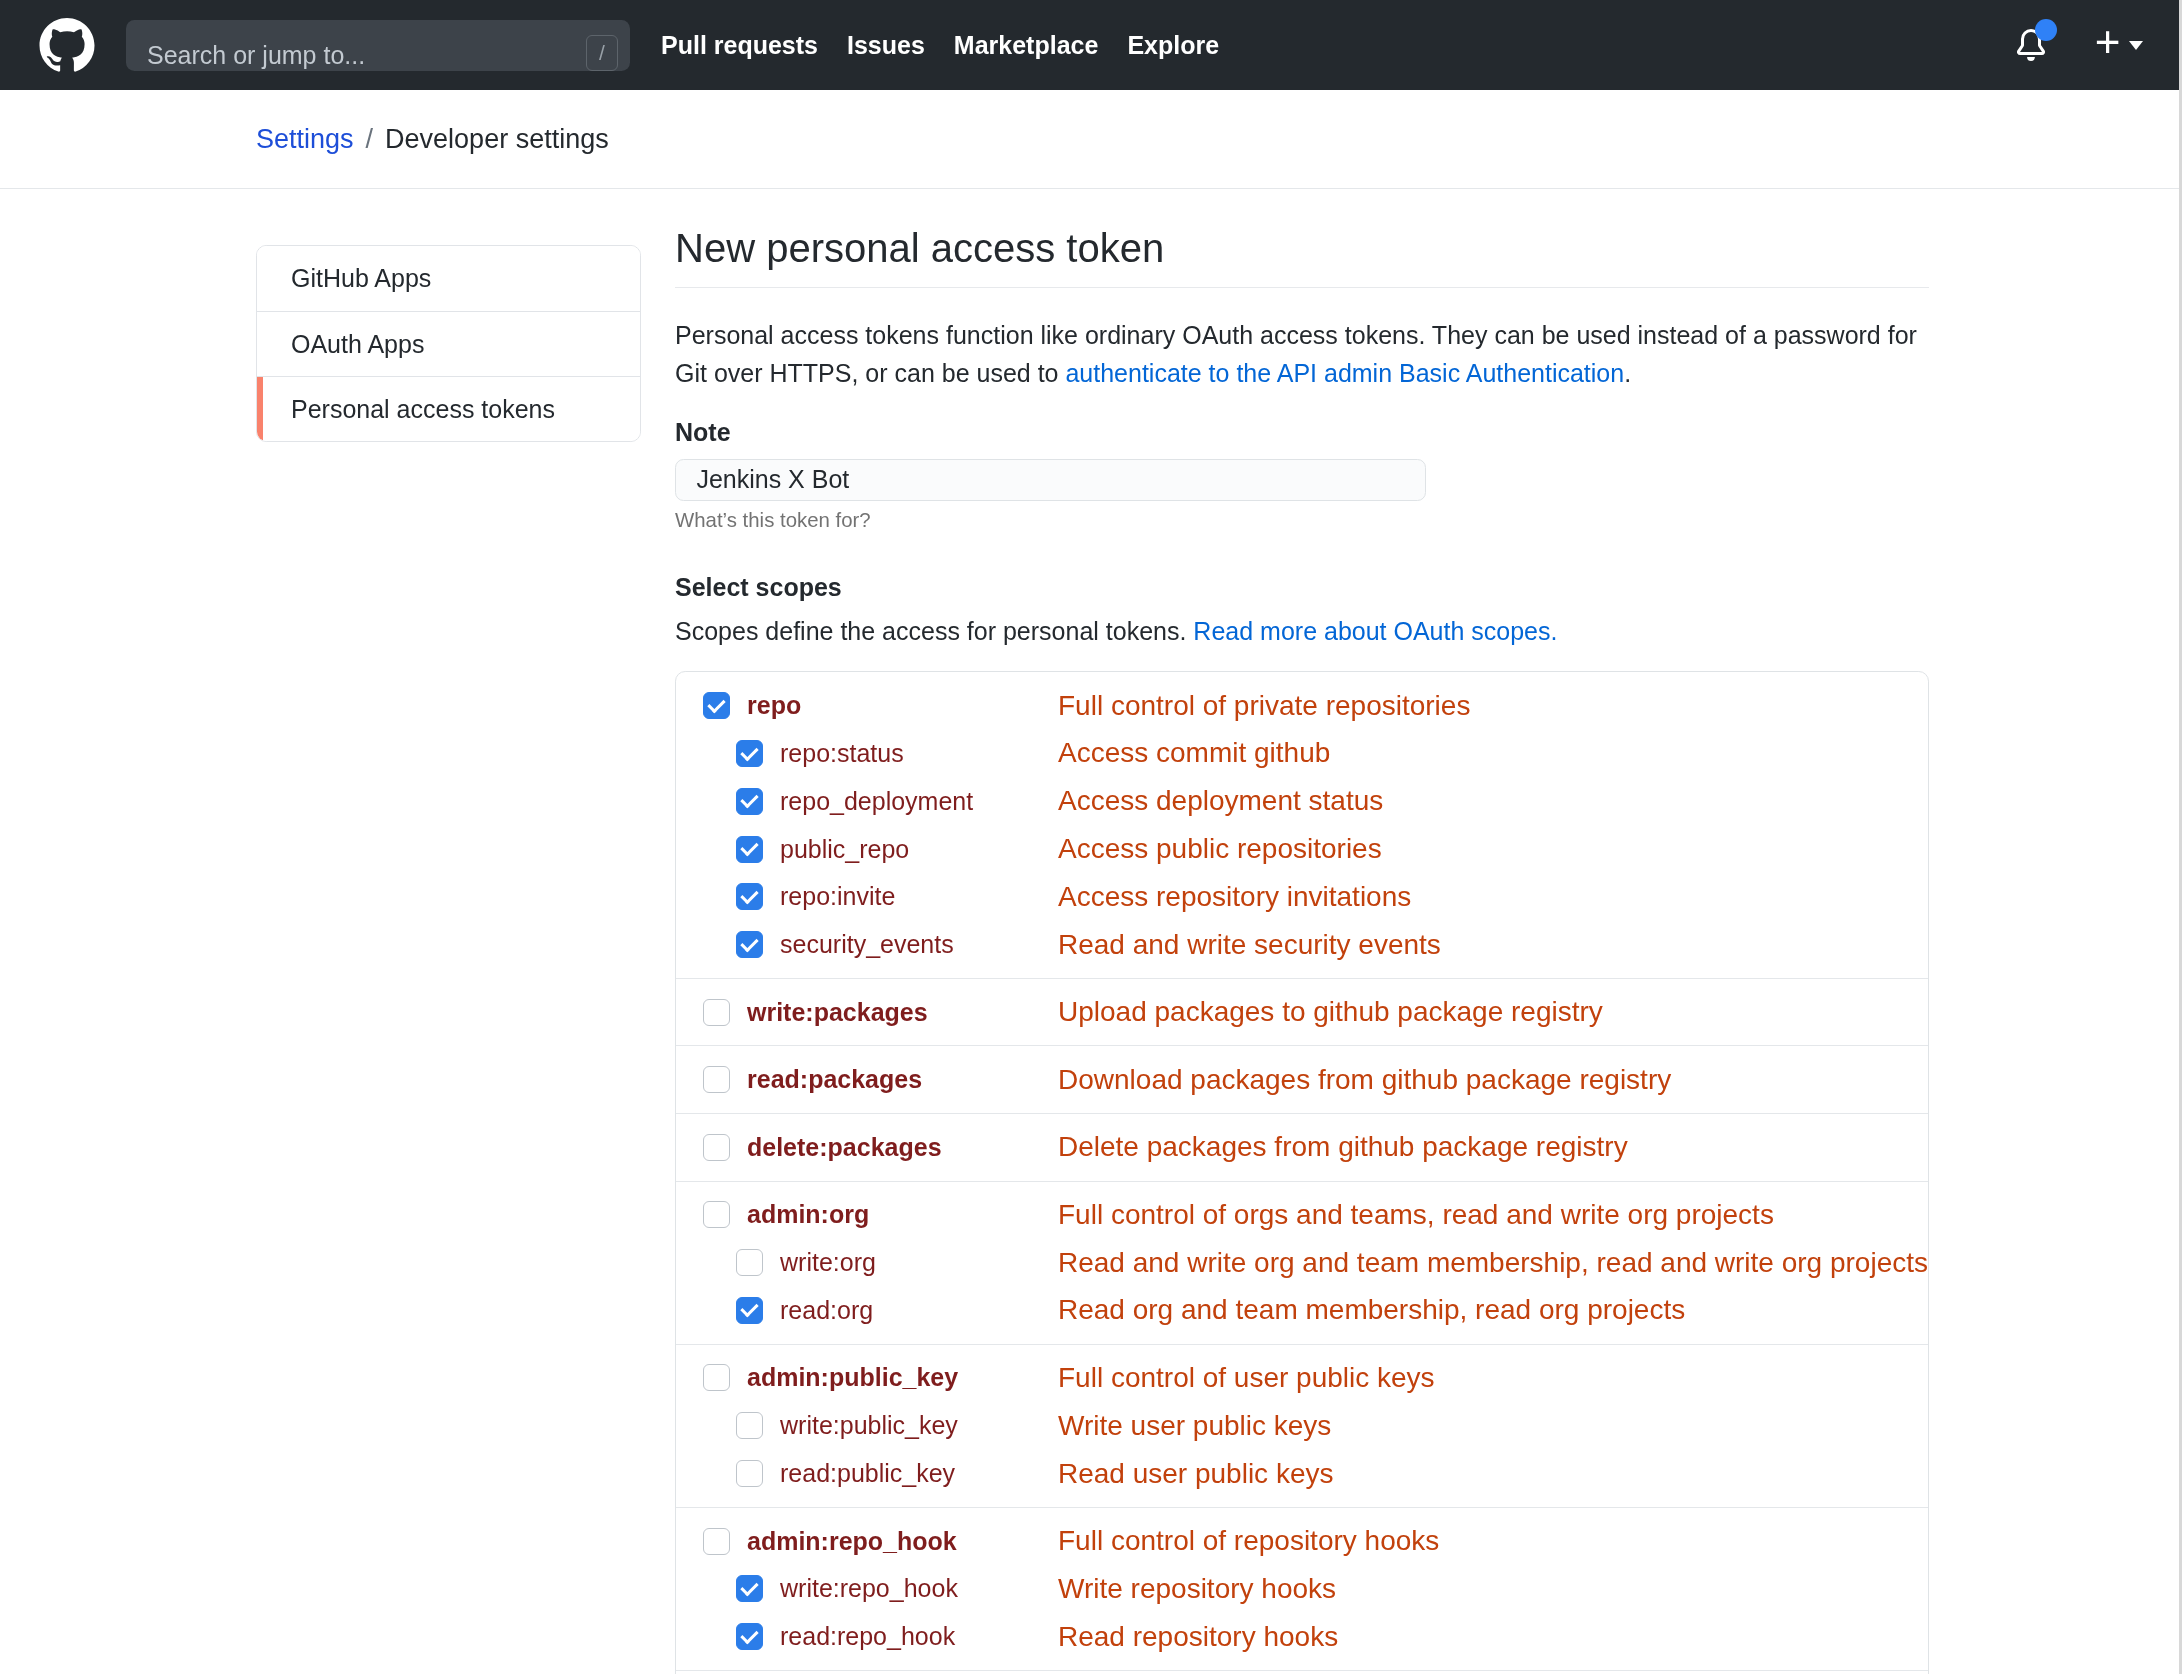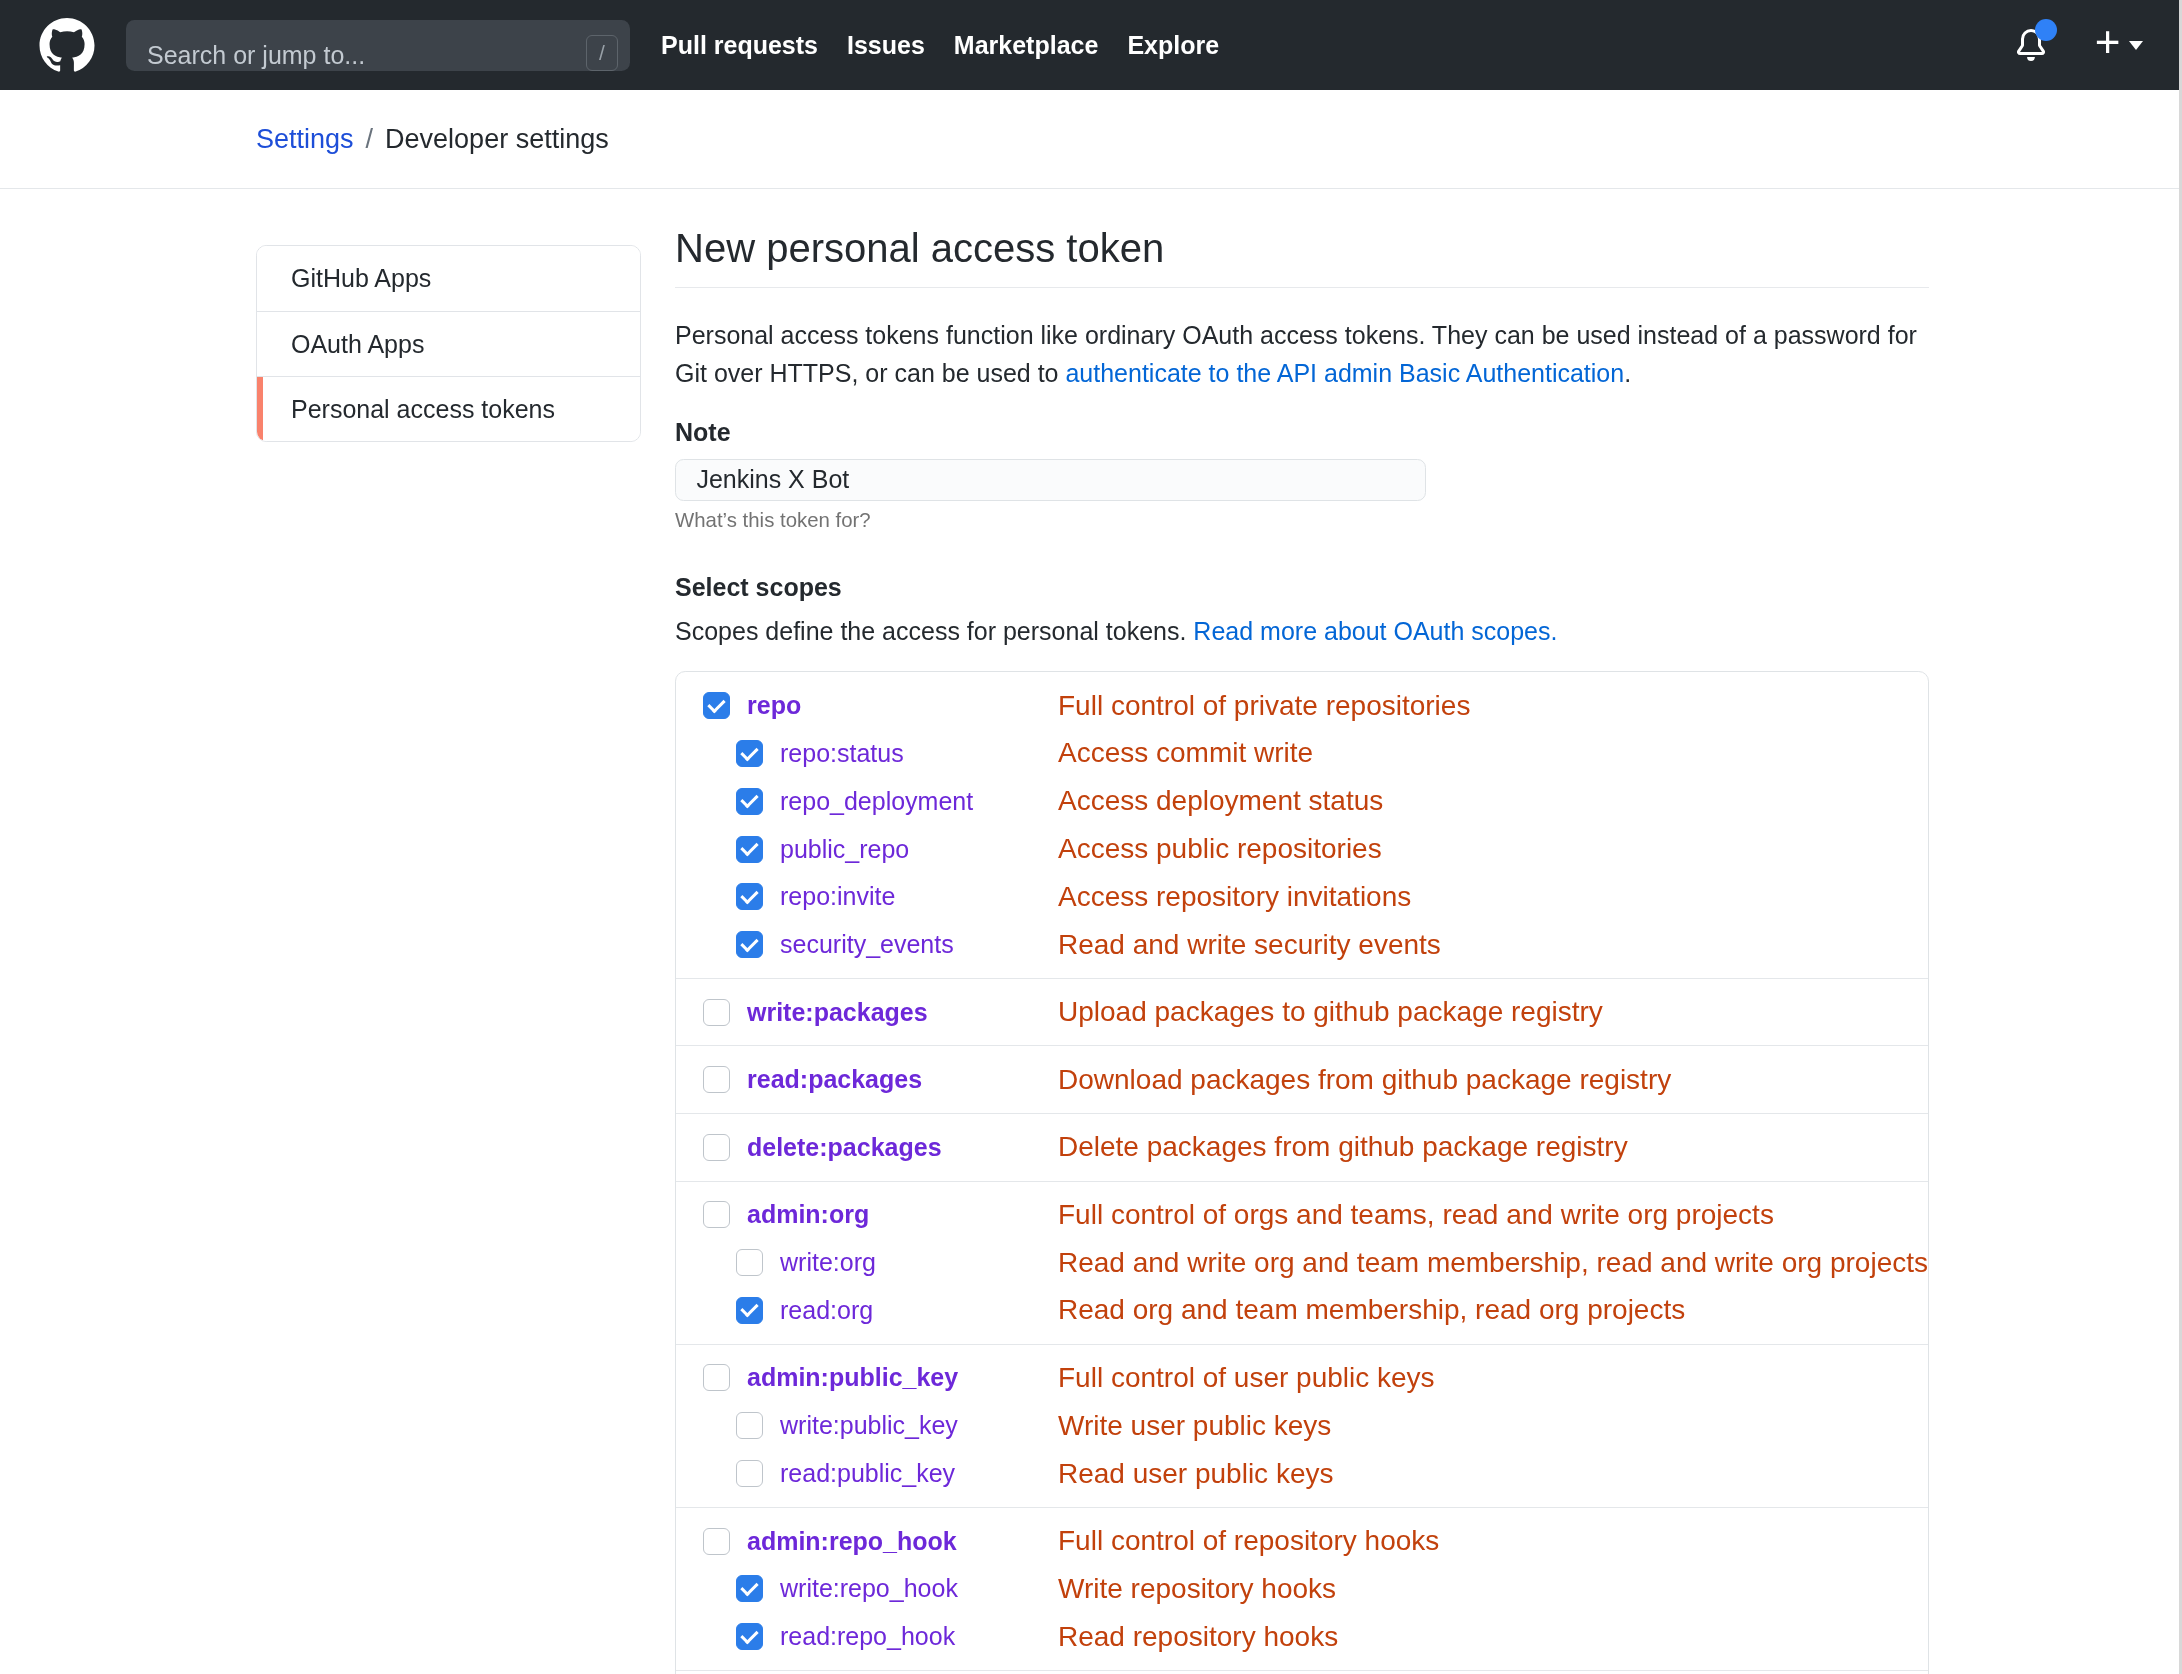--- a/index.html
+++ b/index.html
@@ -123,21 +123,21 @@
     display: flex; align-items: center; justify-content: center;
     cursor: pointer;
   }
   .cb.checked { background: #2b7de9; border-color: #2b7de9; }
   .cb.checked::after {
     content: ""; display: block;
     width: 12.8px; height: 6.8px;
     border-left: 3.4px solid #ffffff; border-bottom: 3.4px solid #ffffff;
     transform: rotate(-45deg) translate(0.9px, -1.7px);
   }
-  .scope-label { margin-left: 17px; font-size: 25px; color: #6d28d9; white-space: nowrap; }
+  .scope-label { margin-left: 17px; font-size: 25px; color: #7f1d1d; white-space: nowrap; }
   .scope-row.parent .scope-label { font-weight: 700; }
   .scope-desc {
     position: absolute; left: 382px;
     font-size: 28px; color: #c2410c; white-space: nowrap;
   }
 
   .right-edge {
     position: absolute; top: 0; right: 0;
     width: 2.6px; height: 100%; background: #d8d8d8;
   }
@@ -215,21 +215,21 @@
 
       <div class="scope-group">
         <div class="scope-row parent">
           <span class="cb checked"></span>
           <span class="scope-label">repo</span>
           <span class="scope-desc">Full control of private repositories</span>
         </div>
         <div class="scope-row child">
           <span class="cb checked"></span>
           <span class="scope-label">repo:status</span>
-          <span class="scope-desc">Access commit write</span>
+          <span class="scope-desc">Access commit github</span>
         </div>
         <div class="scope-row child">
           <span class="cb checked"></span>
           <span class="scope-label">repo_deployment</span>
           <span class="scope-desc">Access deployment status</span>
         </div>
         <div class="scope-row child">
           <span class="cb checked"></span>
           <span class="scope-label">public_repo</span>
           <span class="scope-desc">Access public repositories</span>

